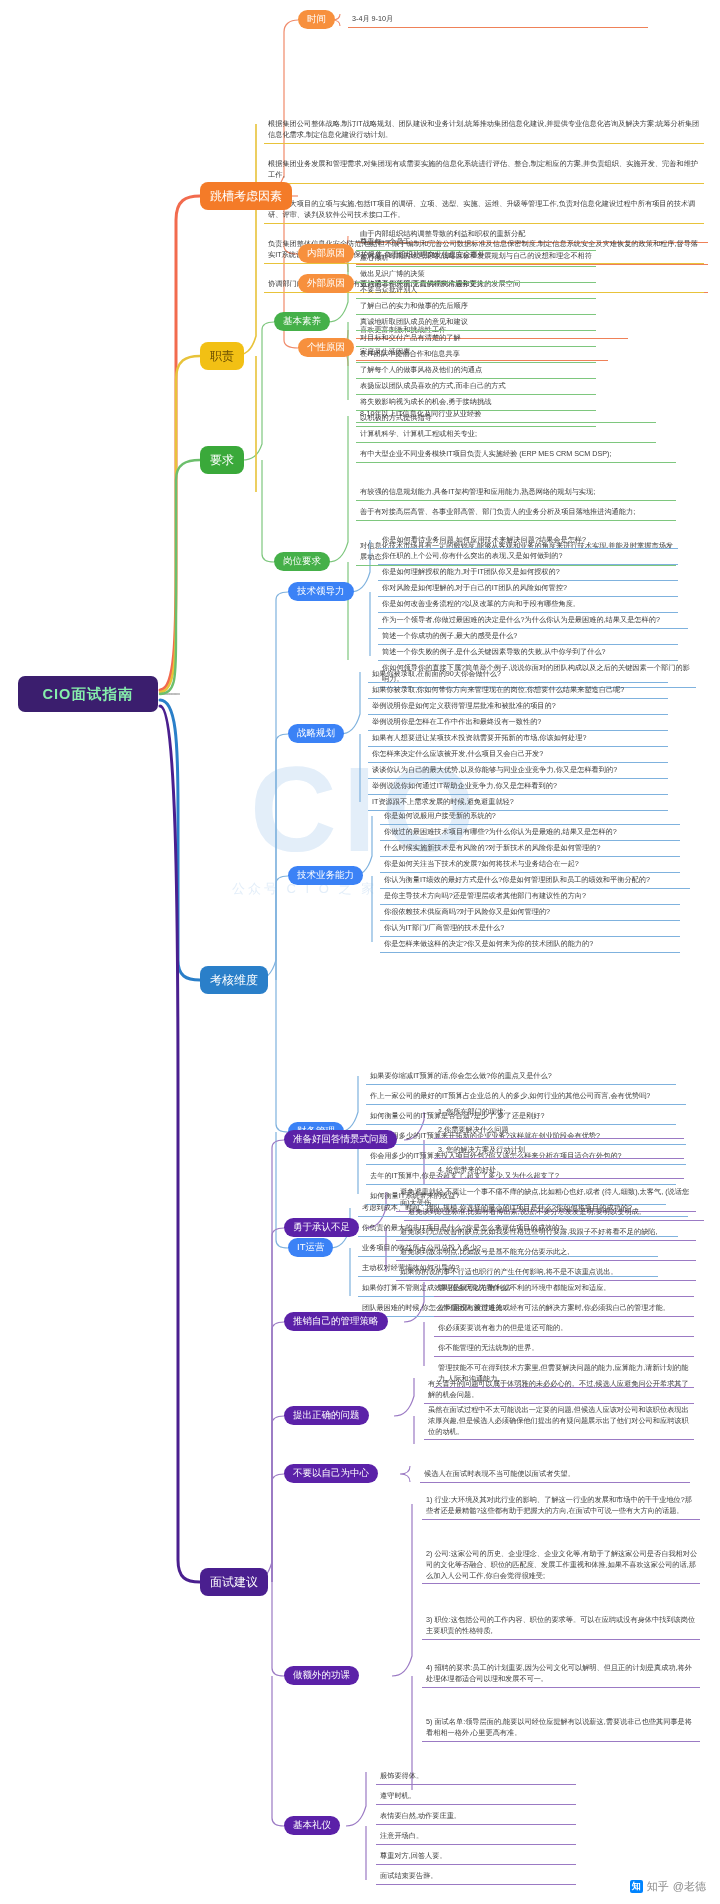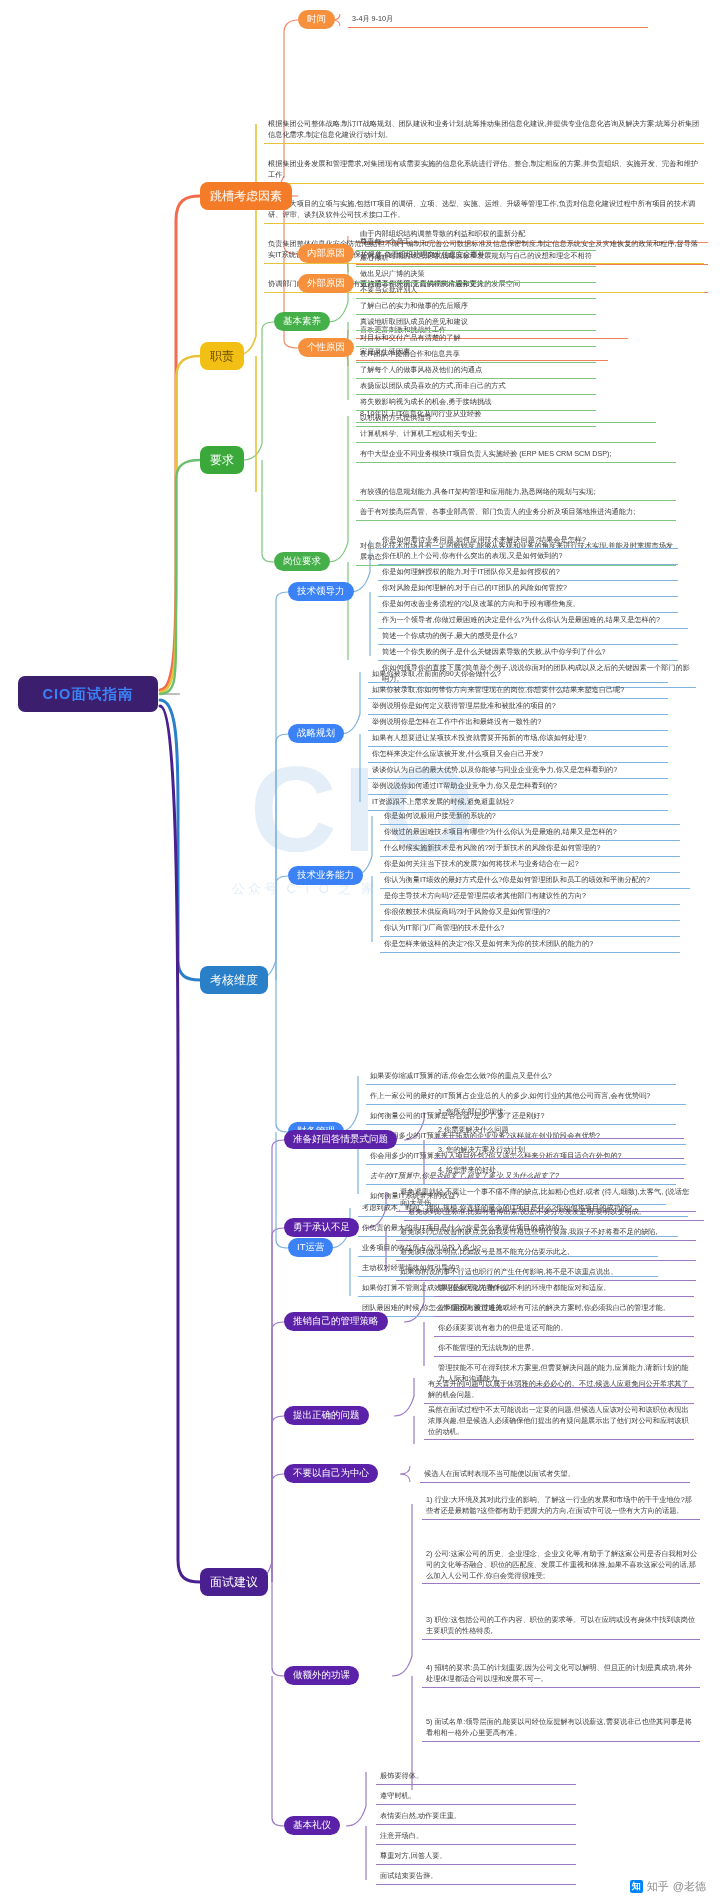--- a/index.html
+++ b/index.html
@@ -23,21 +23,21 @@
   }
   .watermark-sub {
     position:absolute; left:232px; top:880px;
     font-size:13px; color:#e3eef9; letter-spacing:3px; z-index:0;
   }
 
   
   .root-node {
     position:absolute; left:18px; top:676px;
     width:140px; height:36px;
-    background:#3b1e6e; color:#3b82f6;
+    background:#3b1e6e; color:#86efac;
     border-radius:7px;
     display:flex; align-items:center; justify-content:center;
     font-size:14.5px; font-weight:bold; letter-spacing:1px;
     z-index:6;
   }
 
   
   .pill {
     position:absolute;
     border-radius:13px;
@@ -238,21 +238,21 @@
   <div class="leaf u-blue" style="left:380px; top:906px; width:300px;">你很依赖技术供应商吗?对于风险你又是如何管理的?</div>
   <div class="leaf u-blue" style="left:380px; top:922px; width:300px;">你认为IT部门/厂商管理的技术是什么?</div>
   <div class="leaf u-blue" style="left:380px; top:938px; width:300px;">你是怎样来做这样的决定?你又是如何来为你的技术团队的能力的?</div>
 
   <div class="pill lvl2 c-blue2" style="left:288px; top:1122px;">财务管理</div>
   <div class="leaf u-blue" style="left:366px; top:1070px; width:310px;">如果要你缩减IT预算的话,你会怎么做?你的重点又是什么?</div>
   <div class="leaf u-blue" style="left:366px; top:1090px; width:320px;">作上一家公司的最好的IT预算占企业总的人的多少,如何行业的其他公司而言,会有优势吗?</div>
   <div class="leaf u-blue" style="left:366px; top:1110px; width:310px;">如何衡量公司的IT预算是否合适?是少了,多了还是刚好?</div>
   <div class="leaf u-blue" style="left:366px; top:1130px; width:320px;">你打算用多少的IT预算来开拓新的企业业务?这样就在创业阶段会有优势?</div>
   <div class="leaf u-blue" style="left:366px; top:1150px; width:320px;">你会用多少的IT预算来投入项目外包?你又该怎么样来分析在项目适合在外包的?</div>
-  <div class="leaf u-blue" style="left:366px; top:1170px; width:310px;font-style:italic;">去年的IT预算中,你是否超支了,超支了多少,又为什么超支了?</div>
+  <div class="leaf u-blue" style="left:366px; top:1170px; width:310px;">去年的IT预算中,你是否超支了,超支了多少,又为什么超支了?</div>
   <div class="leaf u-blue" style="left:366px; top:1190px; width:300px;">如何衡量IT系统带来的收益?</div>
 
   <div class="pill lvl2 c-blue2" style="left:288px; top:1238px;">IT运营</div>
   <div class="leaf u-blue" style="left:358px; top:1202px; width:330px;">考虑到成本、时间、团队,规模,你选择的最小的IT项目是什么?你如何将项目的成功的?</div>
   <div class="leaf u-blue" style="left:358px; top:1222px; width:320px;">你负责的最大的非IT项目是什么?你是怎么来评估项目的成效的?</div>
   <div class="leaf u-blue" style="left:358px; top:1242px; width:300px;">业务项目的收益所占公司总投入多少?</div>
   <div class="leaf u-blue" style="left:358px; top:1262px; width:300px;">主动权对经营绩效如何引导的?</div>
   <div class="leaf u-blue" style="left:358px; top:1282px; width:300px;">如果你打算不管测定成效果,你会优化先看什么?</div>
   <div class="leaf u-blue" style="left:358px; top:1302px; width:300px;">团队最困难的时候,你怎么带领团队,渡过难关?</div>
 

